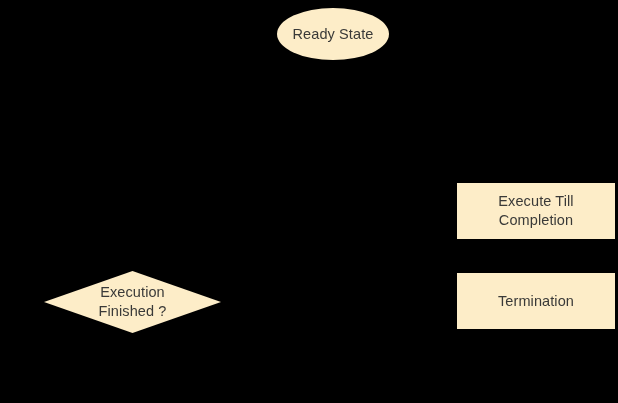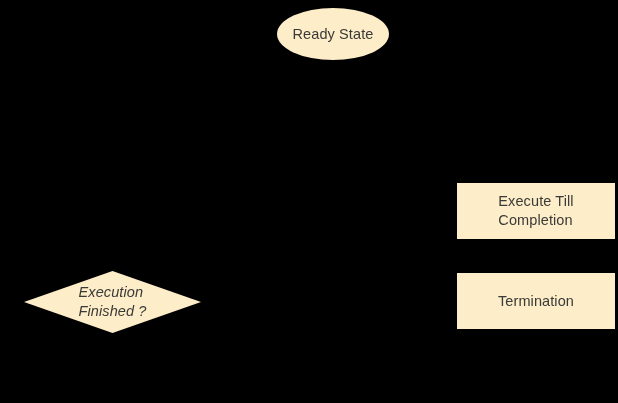--- a/index.html
+++ b/index.html
@@ -14,21 +14,21 @@
     background: #000000;
     overflow: hidden;
     font-family: "Liberation Sans", sans-serif;
   }
   .node {
     position: absolute;
     box-sizing: border-box;
     display: flex;
     align-items: center;
     justify-content: center;
-    text-align: left;
+    text-align: center;
     color: #3a3a38;
     font-size: 14.5px;
     line-height: 19px;
     letter-spacing: 0.1px;
     white-space: pre-line;
     user-select: none;
   }
   
   #node-ready-state {
     left: 277px;
@@ -71,26 +71,25 @@
   #node-exec-till-completion {
     left: 457px;
     top: 135px;
     width: 158px;
     height: 56px;
     background: #fdedc8;
     margin-top: 48px;
   }
   
   #node-exec-finished {
-    left: 24px;
+    left: 44px;
     top: 271px;
     width: 177px;
     height: 62px;
     background: transparent;
-    font-style: italic;
   }
   #node-exec-finished .diamond-shape {
     position: absolute;
     left: 0;
     top: 0;
     width: 100%;
     height: 100%;
     background: #fdedc8;
     clip-path: polygon(50% 0%, 100% 50%, 50% 100%, 0% 50%);
   }

